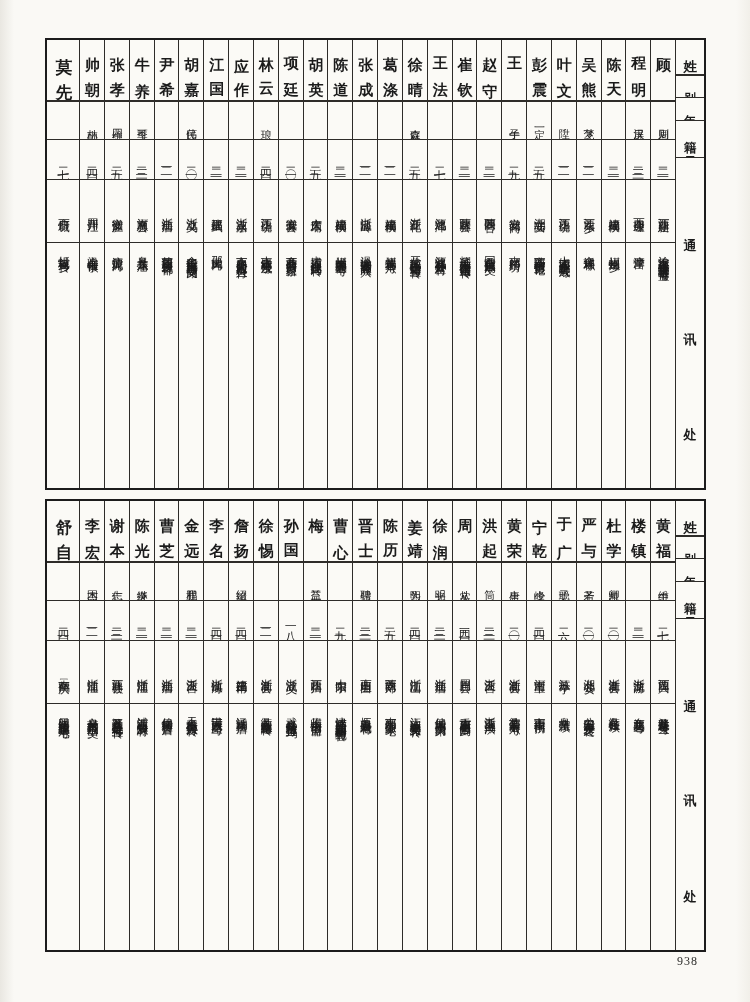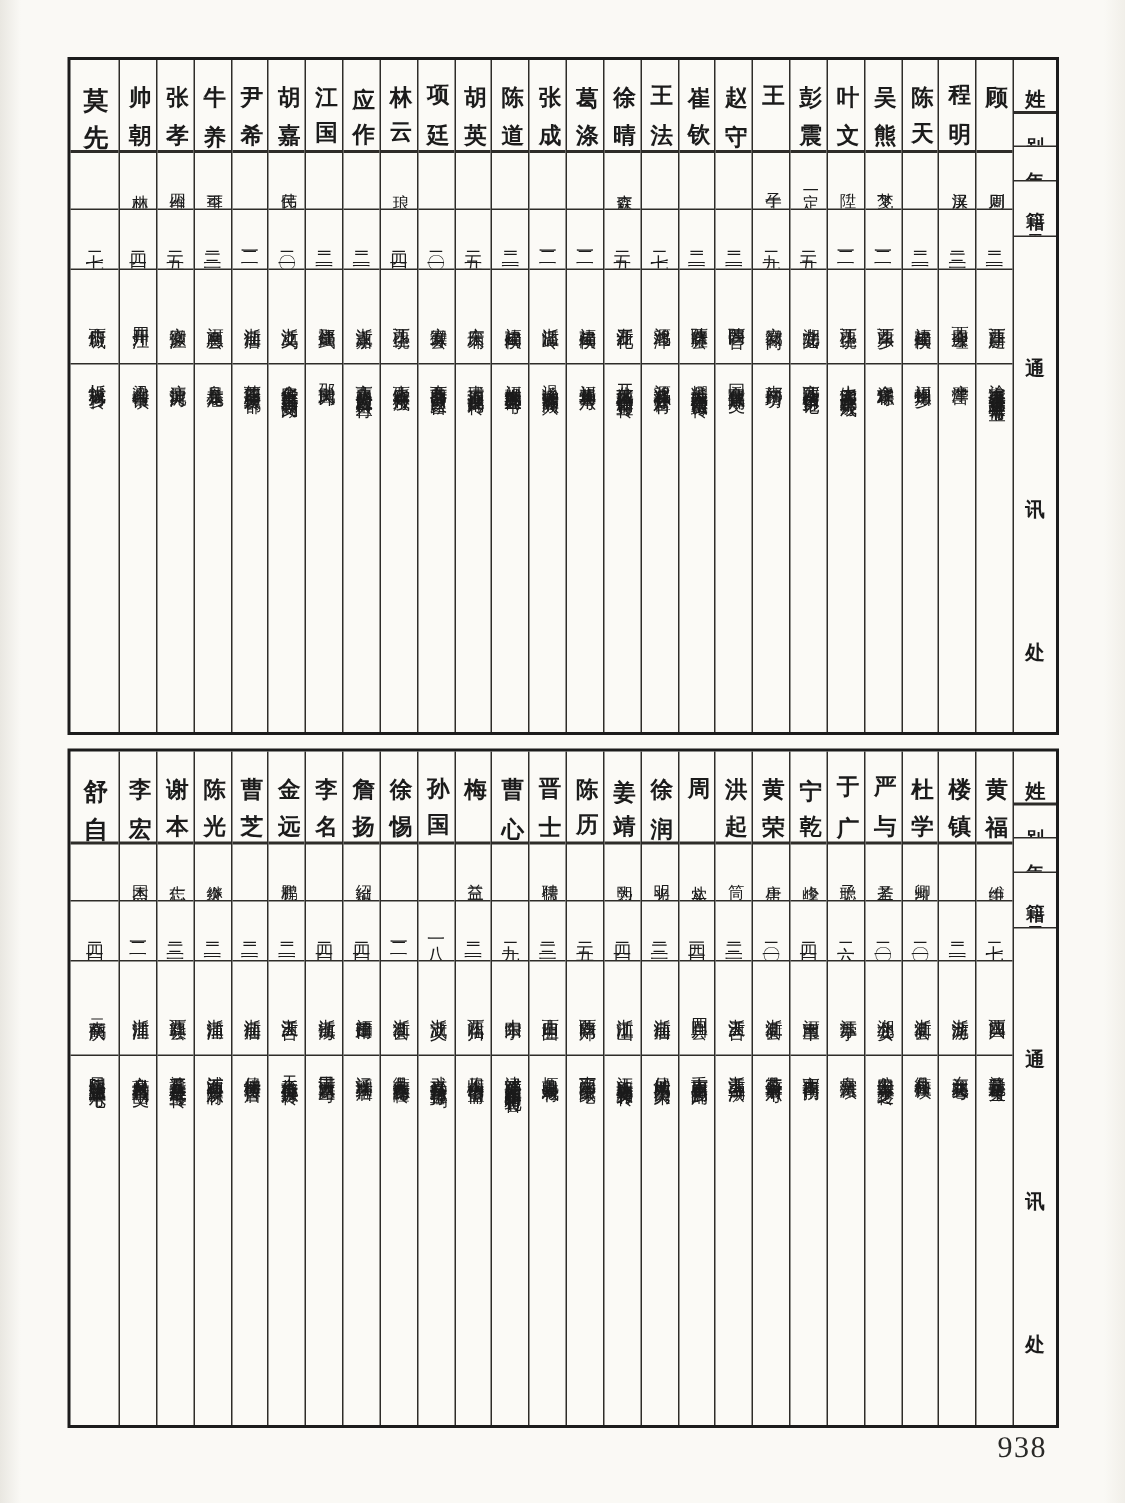--- a/index.html
+++ b/index.html
@@ -70,21 +70,21 @@
   .header-col .cell.contact { align-items: center; padding-top: 0; font-size: 13px; }
   .hfill { text-align: justify; text-align-last: justify; }
   .hfill-name    { height: calc(100% - 16px); }
   .hfill-alias   { height: calc(100% - 12px); }
   .hfill-age     { height: calc(100% - 12px); }
   .hfill-native  { height: calc(100% - 20px); }
   .hfill-contact { height: 58%; }
 
   .page-number {
     position: absolute; top: 954px; right: 52px;
-    font-size: 20px; color: #2a2a28;
+    font-size: 12px; color: #2a2a28;
     letter-spacing: 1px;
   }
 </style>
 </head>
 <body>
 
 <div class="sheet">
   <div id="table-top" class="roster">
       <div class="col header-col">
         <div class="cell name">

